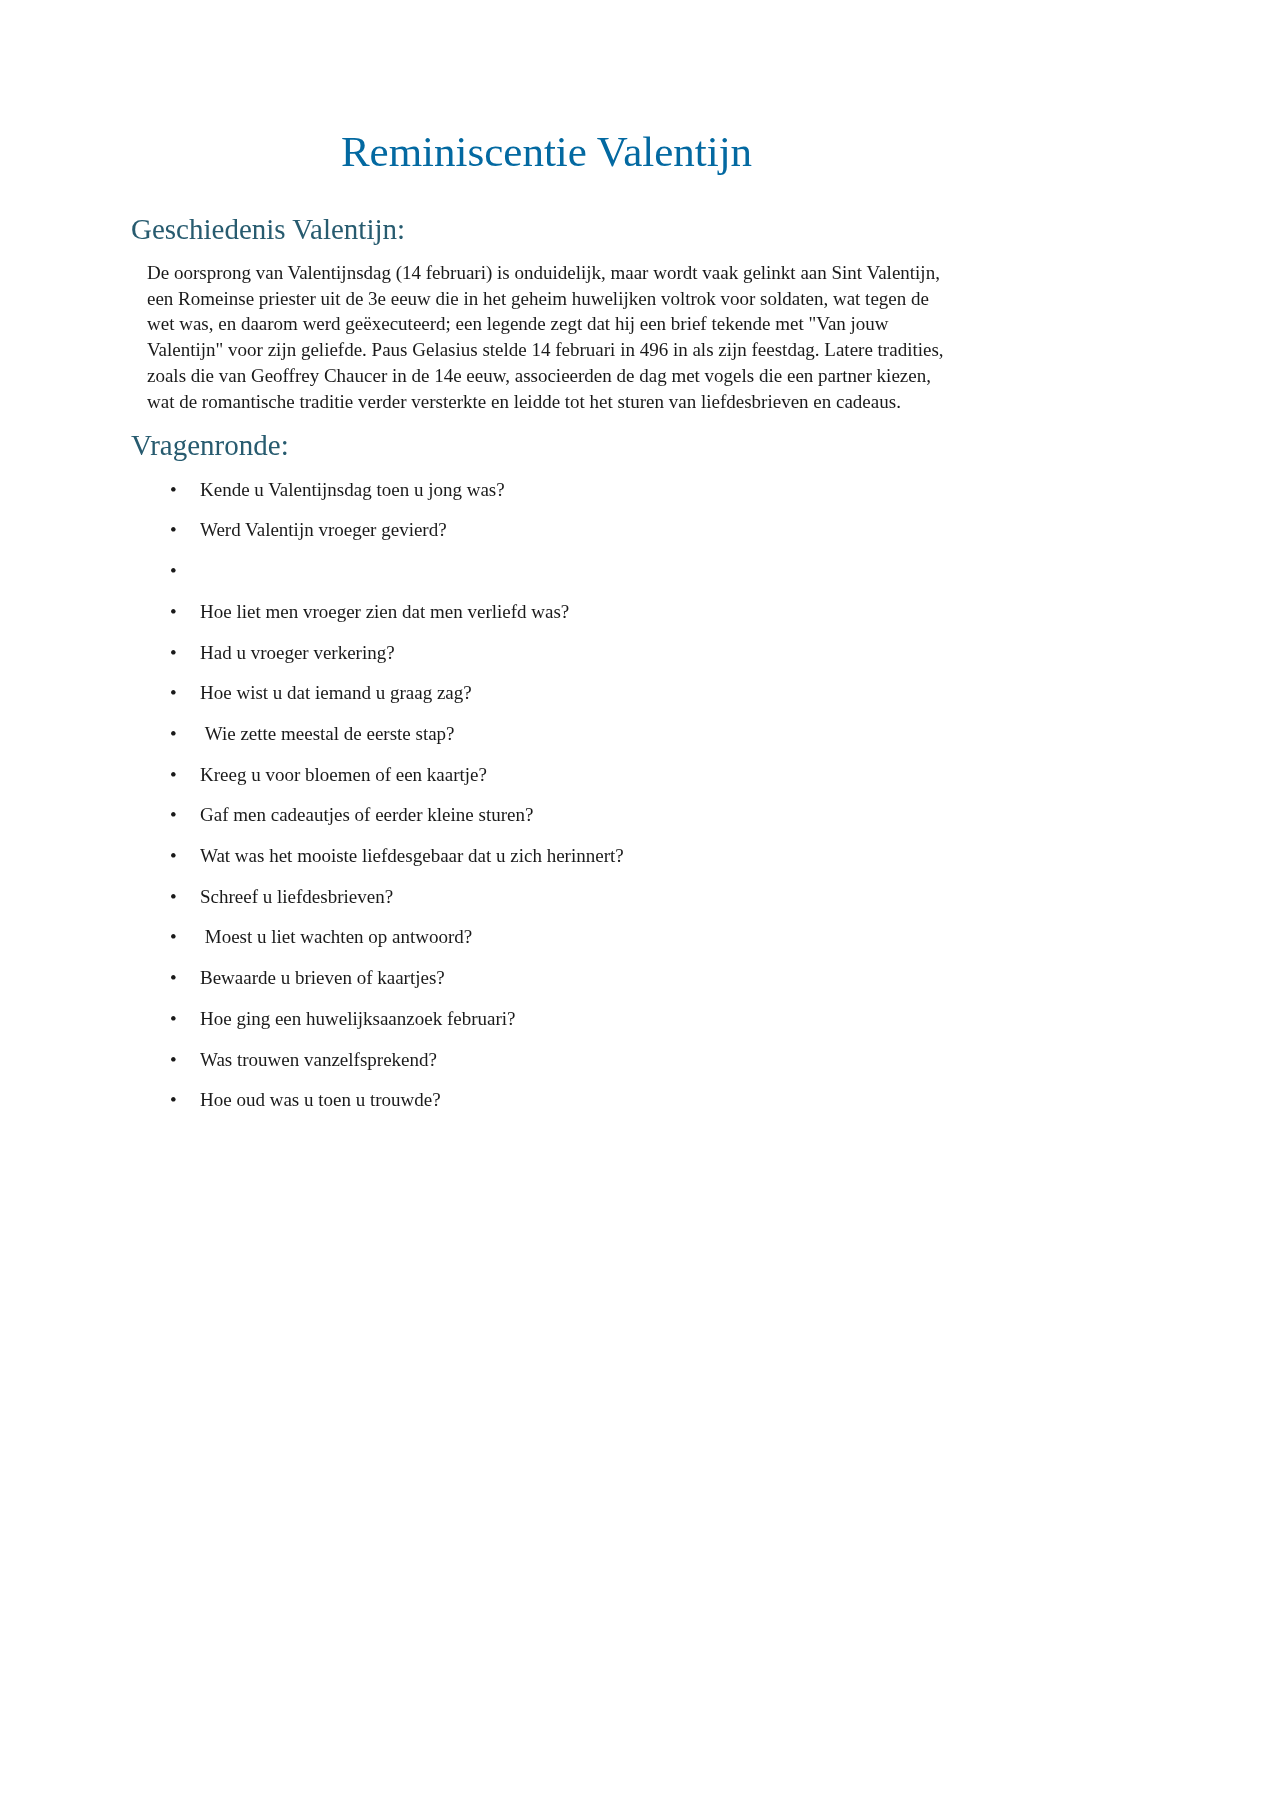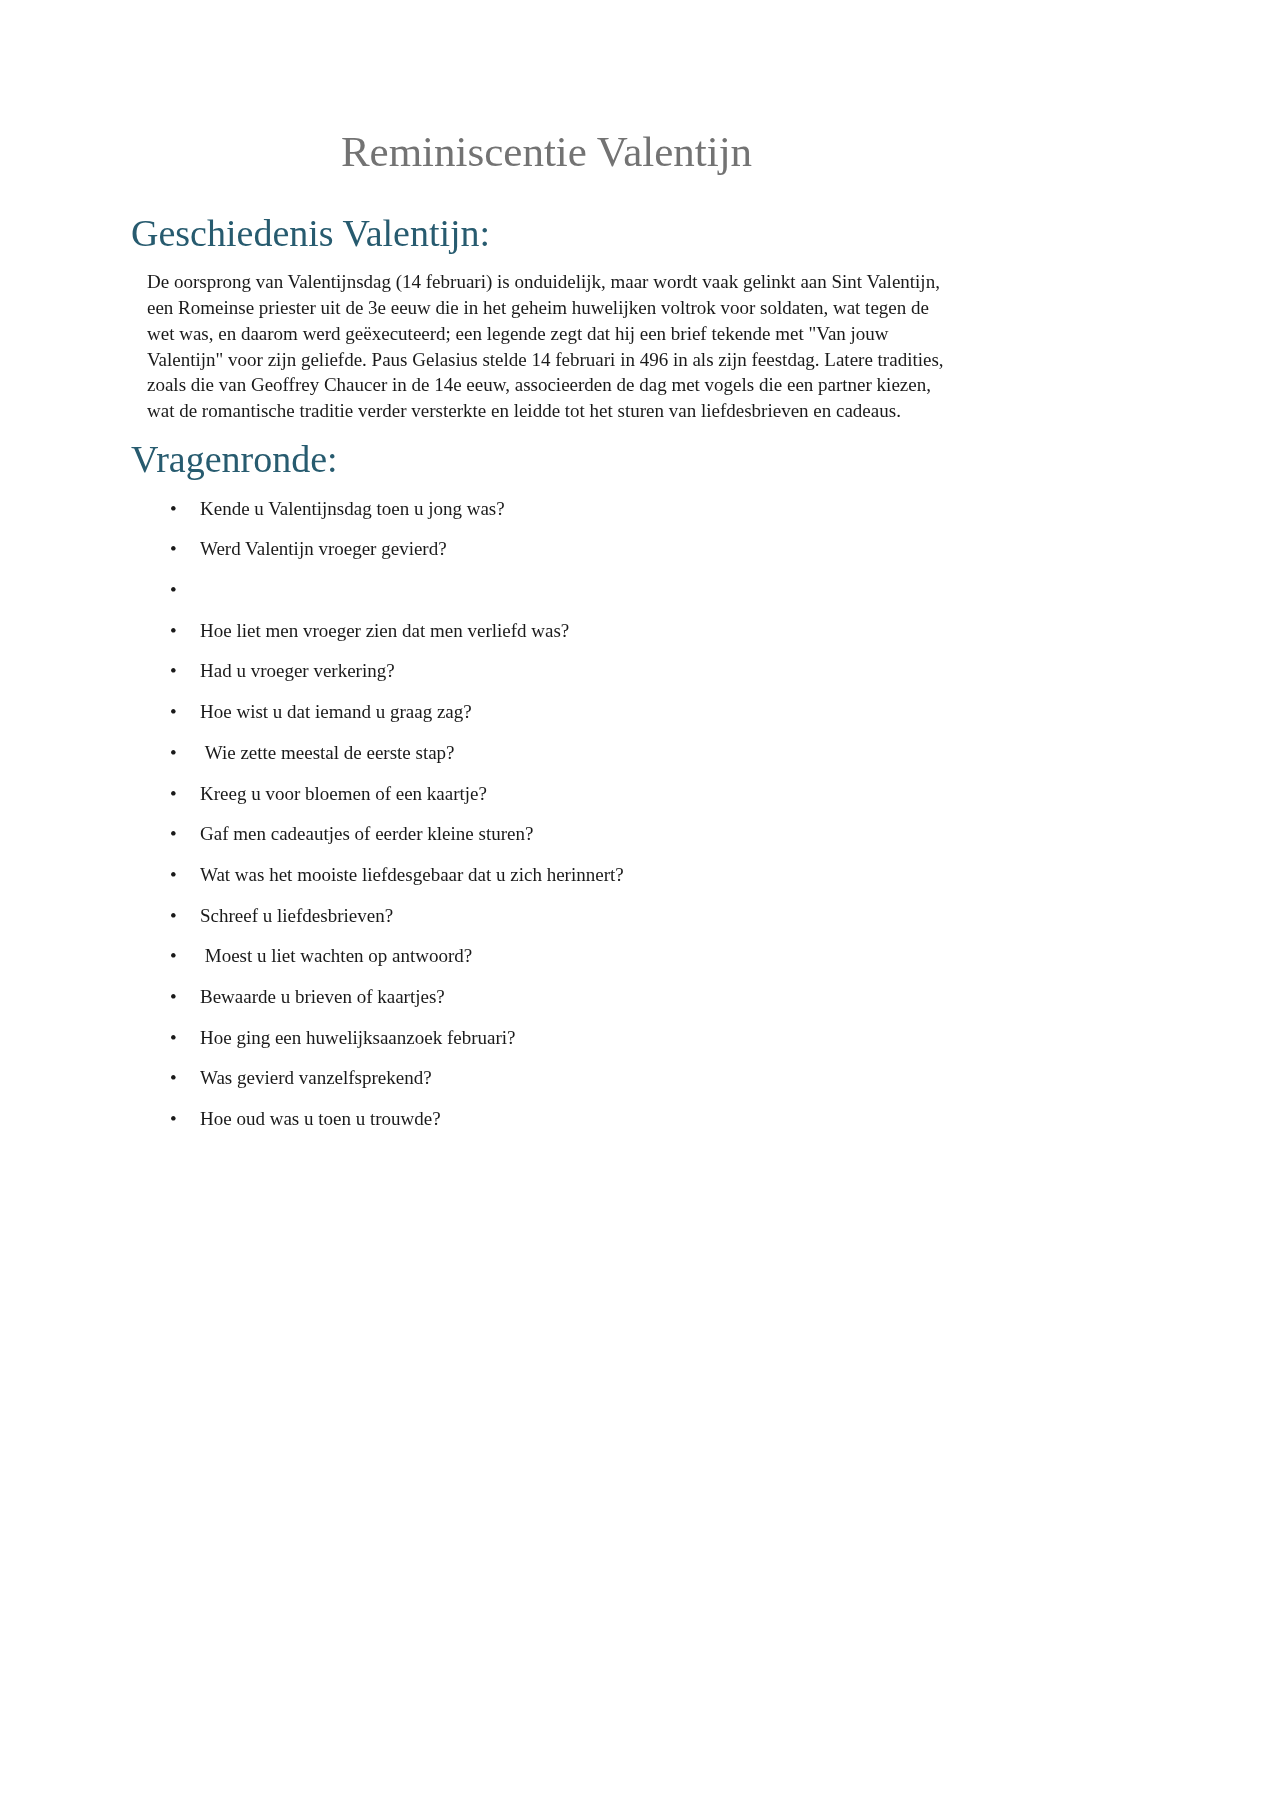--- a/index.html
+++ b/index.html
@@ -21,26 +21,26 @@
     position: relative;
   }
   .content {
     padding: 126px 0 0 131px;
     width: 831px;
   }
   .doc-title {
     font-size: 43px;
     font-weight: 400;
     text-align: center;
-    color: #737373;
+    color: #0369a1;
     margin: 0 0 36px 0;
     line-height: 1.2;
   }
   .section-heading {
-    font-size: 38px;
+    font-size: 29px;
     font-weight: 400;
     color: #275b6f;
     margin: 0 0 12px 0;
     line-height: 1.05;
   }
   .section-heading.second {
   }
   .body-paragraph {
     font-size: 19px;
     line-height: 25.7px;
@@ -135,21 +135,21 @@
         <li class="q-item">
           <span class="bullet">•</span>
           <span class="q-text">Bewaarde u brieven of kaartjes?</span>
         </li>
         <li class="q-item">
           <span class="bullet">•</span>
           <span class="q-text">Hoe ging een huwelijksaanzoek februari?</span>
         </li>
         <li class="q-item">
           <span class="bullet">•</span>
-          <span class="q-text">Was gevierd vanzelfsprekend?</span>
+          <span class="q-text">Was trouwen vanzelfsprekend?</span>
         </li>
         <li class="q-item">
           <span class="bullet">•</span>
           <span class="q-text">Hoe oud was u toen u trouwde?</span>
         </li>
       </ul>
 
   </div>
 </div>
 

